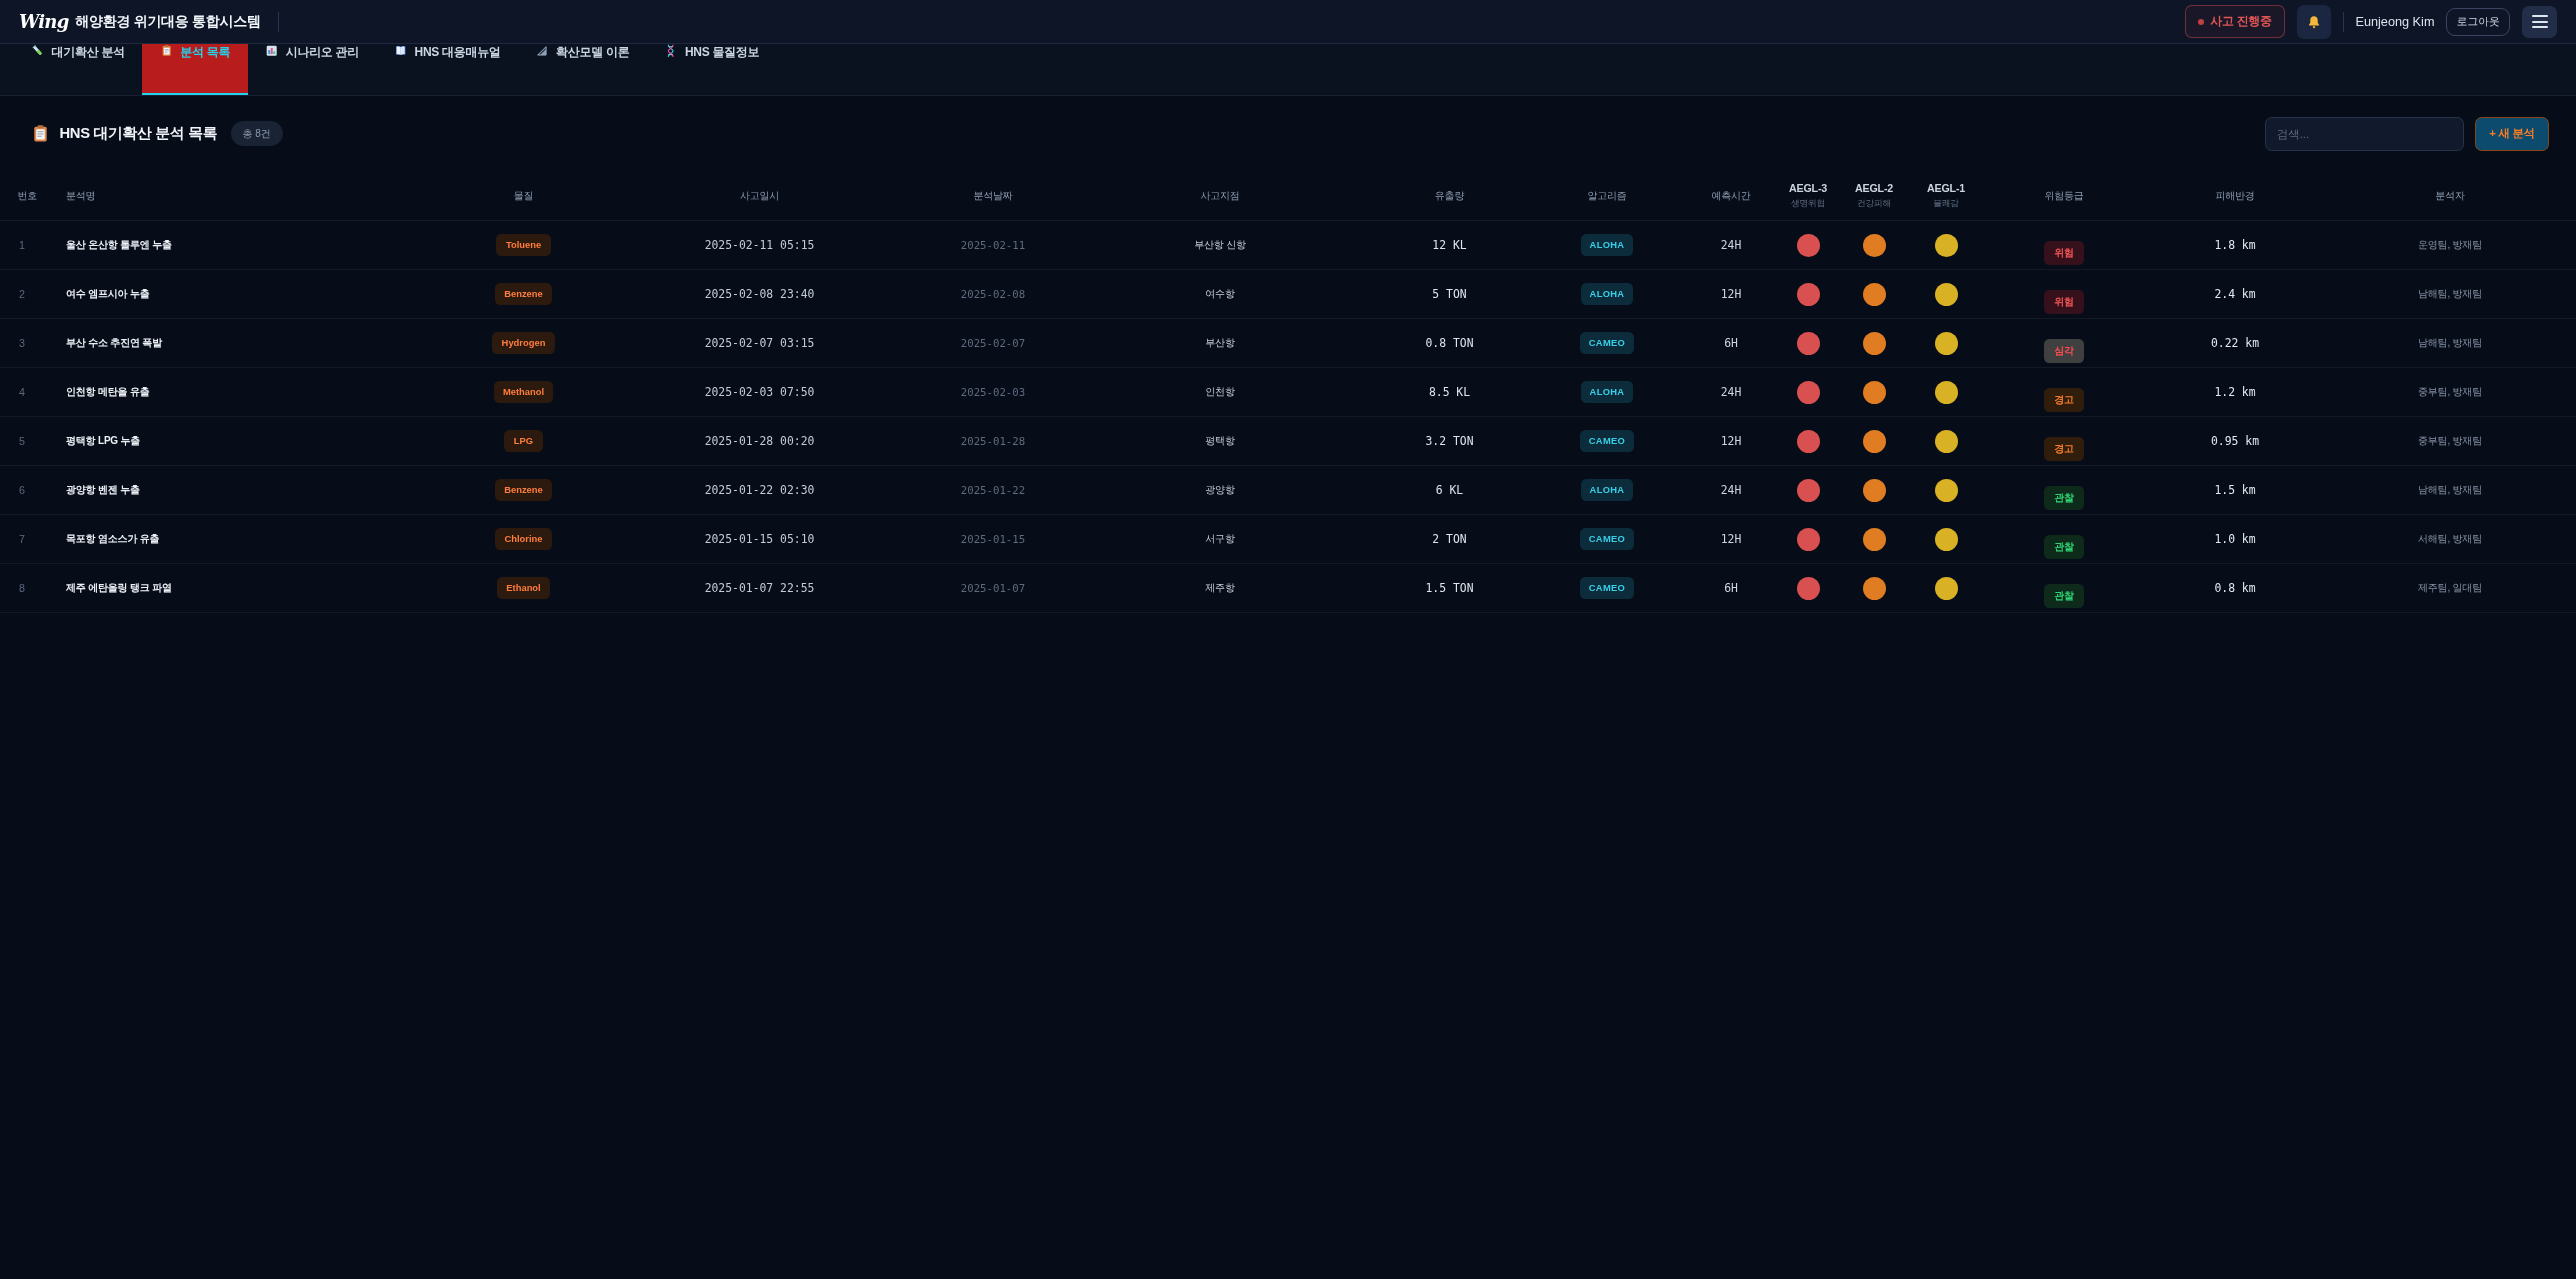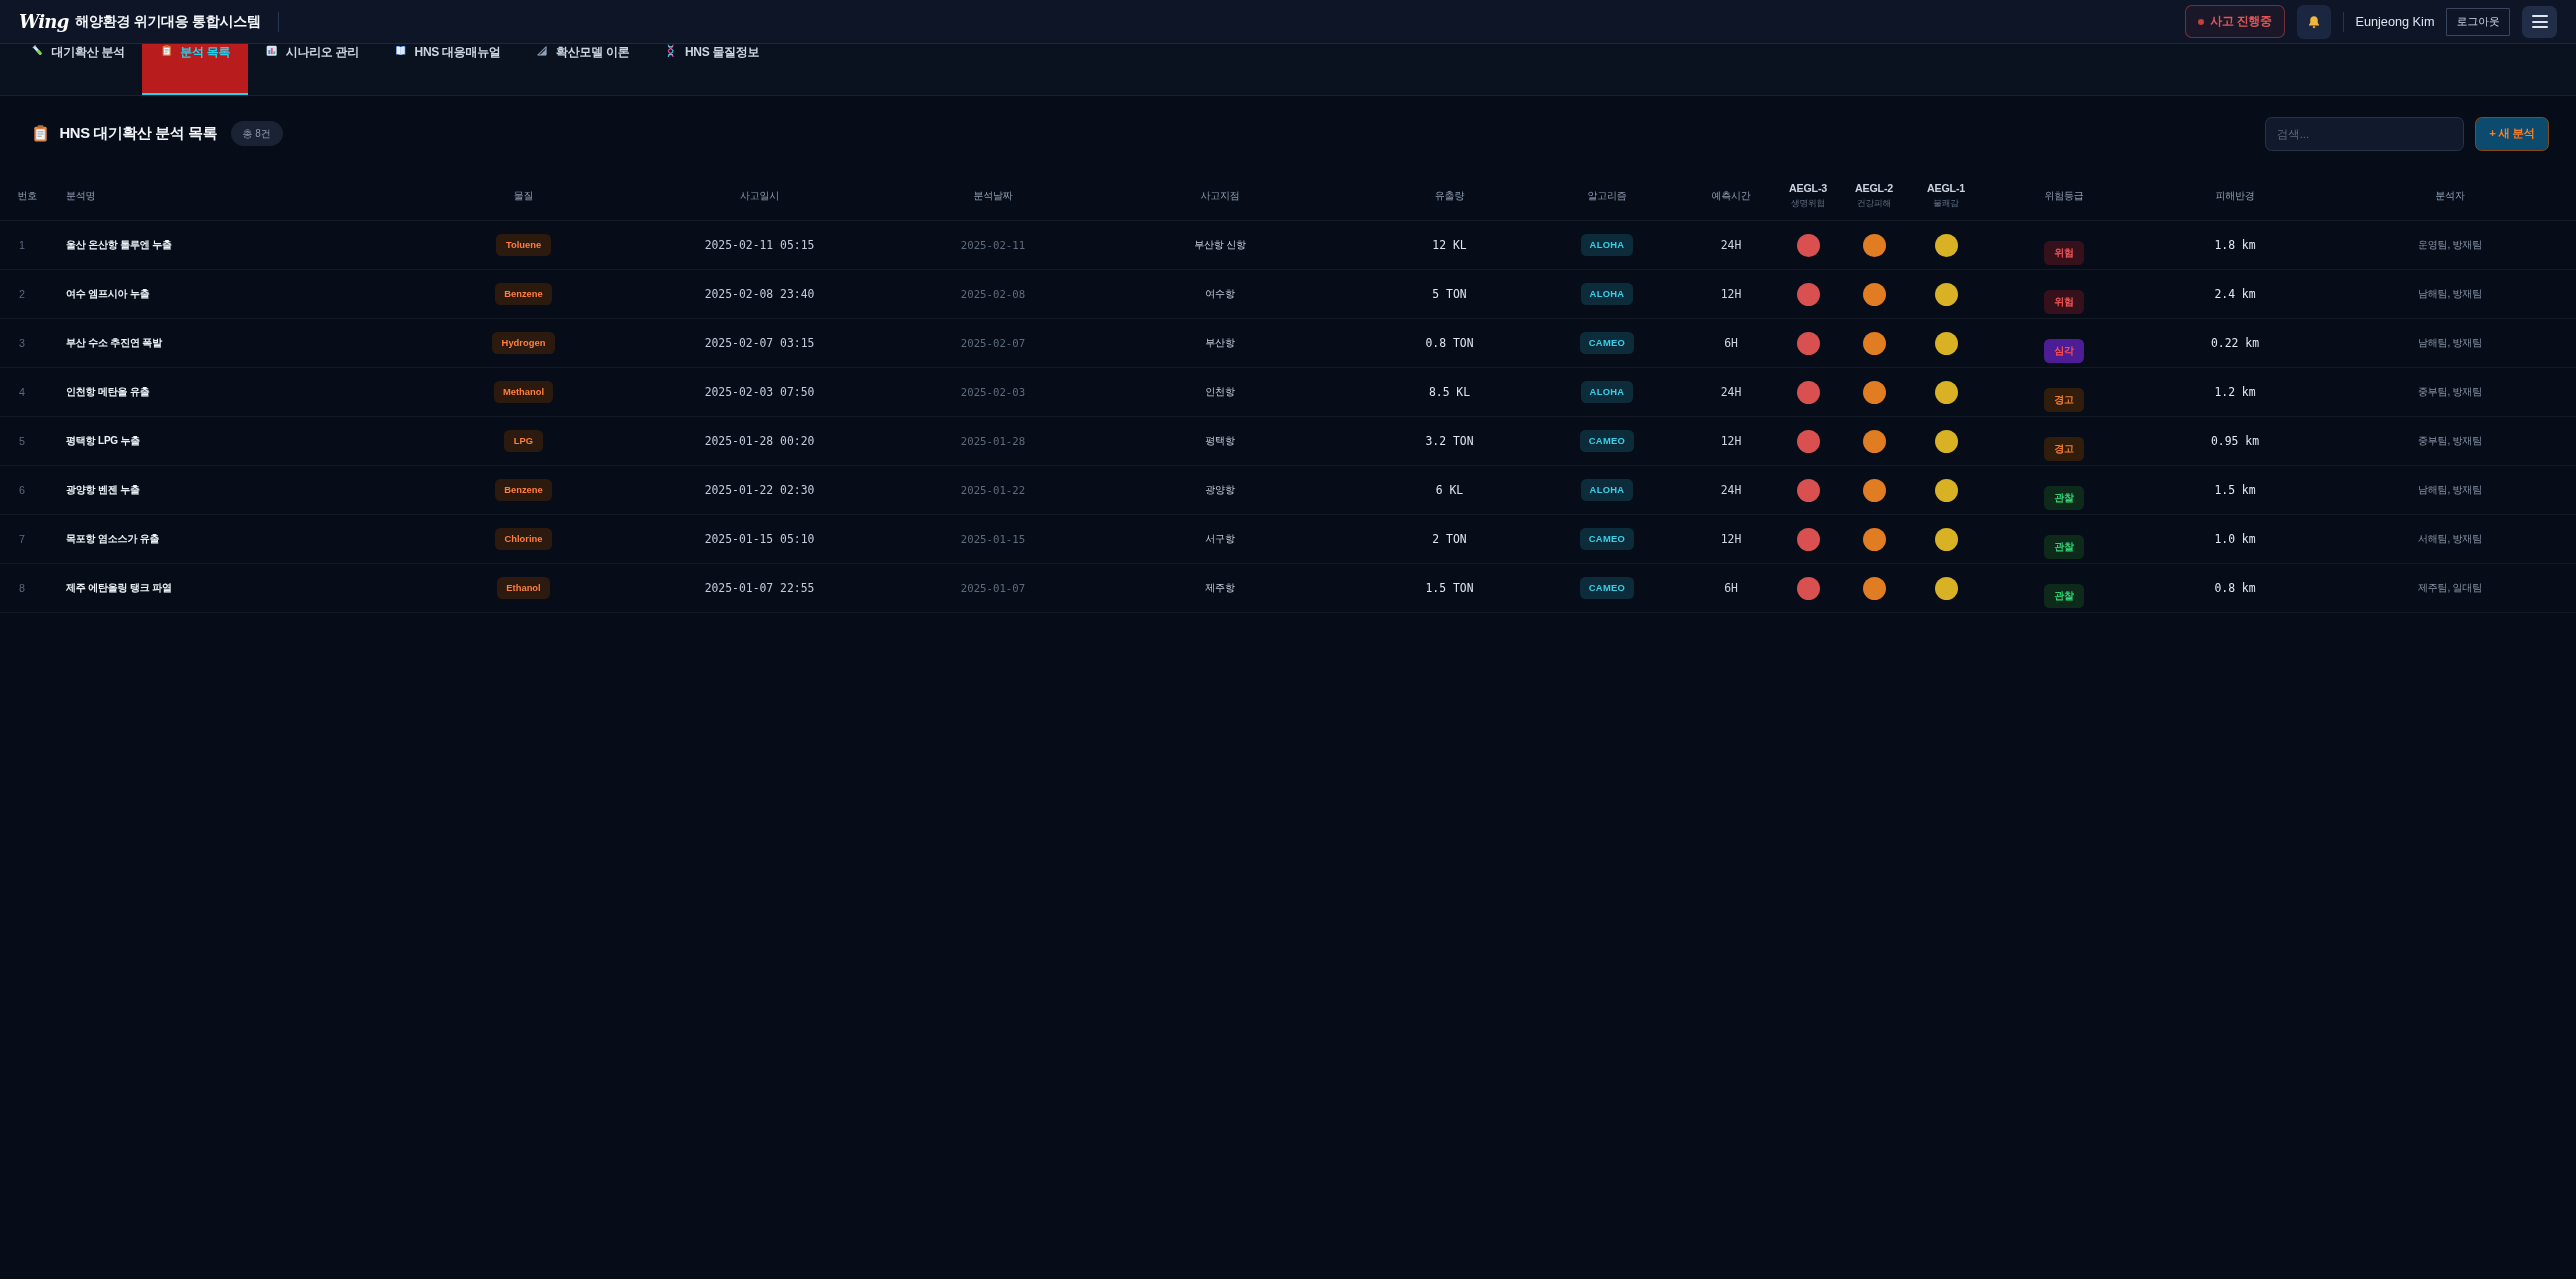--- a/index.html
+++ b/index.html
@@ -32,21 +32,21 @@
   .topbar-right { margin-left:auto; display:flex; align-items:center; gap:12px; }
   .incident-badge {
     display:flex; align-items:center; gap:6.7px; padding:6.7px 12px;
     border:0.7px solid rgba(220,80,80,0.45); border-radius:6.7px; background:rgba(190,60,60,0.08);
   }
   .incident-dot { width:6px; height:6px; border-radius:50%; background:#c2403f; }
   .incident-label { font-size:12px; font-weight:bold; color:#e05555; letter-spacing:-0.3px; white-space:nowrap; }
   .bell-btn { width:34px; height:34px; border:none; border-radius:6.7px; background:#1b2741; display:flex; align-items:center; justify-content:center; cursor:pointer; }
   .user-sep { width:0.7px; height:20px; background:#273552; }
   .user-name { font-size:12.7px; color:#dde4ee; white-space:nowrap; }
-  .logout-btn { background:transparent; border:0.7px solid #3a4660; border-radius:1px; color:#cfd8e4; font-size:10.7px; padding:6px 9.4px; cursor:pointer; white-space:nowrap; }
+  .logout-btn { background:transparent; border:0.7px solid #3a4660; border-radius:9px; color:#cfd8e4; font-size:10.7px; padding:6px 9.4px; cursor:pointer; white-space:nowrap; }
   .hamburger { width:35px; height:32px; background:#222e47; border:none; border-radius:6.7px; display:flex; flex-direction:column; align-items:center; justify-content:center; gap:3.4px; cursor:pointer; }
   .hamburger span { display:block; width:16px; height:2px; border-radius:1.3px; background:#dfe6f0; }
 
   
   .tabbar { height:52px; background:#0a121f; border-bottom:0.7px solid #172133; display:flex; align-items:stretch; padding-left:13.4px; }
   .tab { display:flex; gap:7.4px; padding:0 17.4px; font-size:12px; font-weight:bold; color:#ccd6e4; cursor:pointer; border-bottom:2.7px solid transparent; letter-spacing:-0.3px; white-space:nowrap; }
   .tab.active { color:#22d3ee; background:#b91c1c; border-bottom-color:#22d3ee; }
   .tab svg { flex:none; }
 
   
@@ -284,21 +284,21 @@
         <div class="cell "><span class="badge badge-substance">Hydrogen</span></div>
         <div class="cell mono c-datetime">2025-02-07 03:15</div>
         <div class="cell mono c-date">2025-02-07</div>
         <div class="cell c-loc">부산항</div>
         <div class="cell mono c-amount">0.8 TON</div>
         <div class="cell "><span class="badge badge-algo">CAMEO</span></div>
         <div class="cell mono c-forecast">6H</div>
         <div class="cell "><span class="aegl-dot" style="background: rgb(216, 80, 79);"></span></div>
         <div class="cell "><span class="aegl-dot" style="background: rgb(224, 124, 34);"></span></div>
         <div class="cell "><span class="aegl-dot" style="background: rgb(217, 177, 37);"></span></div>
-        <div class="cell "><span class="badge badge-risk" style="color: rgb(255, 77, 79); background: #4c1d95;">심각</span></div>
+        <div class="cell "><span class="badge badge-risk" style="color: rgb(255, 77, 79); background: #404040;">심각</span></div>
         <div class="cell mono c-radius">0.22 km</div>
         <div class="cell c-analyst">남해팀, 방재팀</div>
       </div>
       <div class="trow">
         <div class="cell c-no">4</div>
         <div class="cell c-name">인천항 메탄올 유출</div>
         <div class="cell "><span class="badge badge-substance">Methanol</span></div>
         <div class="cell mono c-datetime">2025-02-03 07:50</div>
         <div class="cell mono c-date">2025-02-03</div>
         <div class="cell c-loc">인천항</div>

